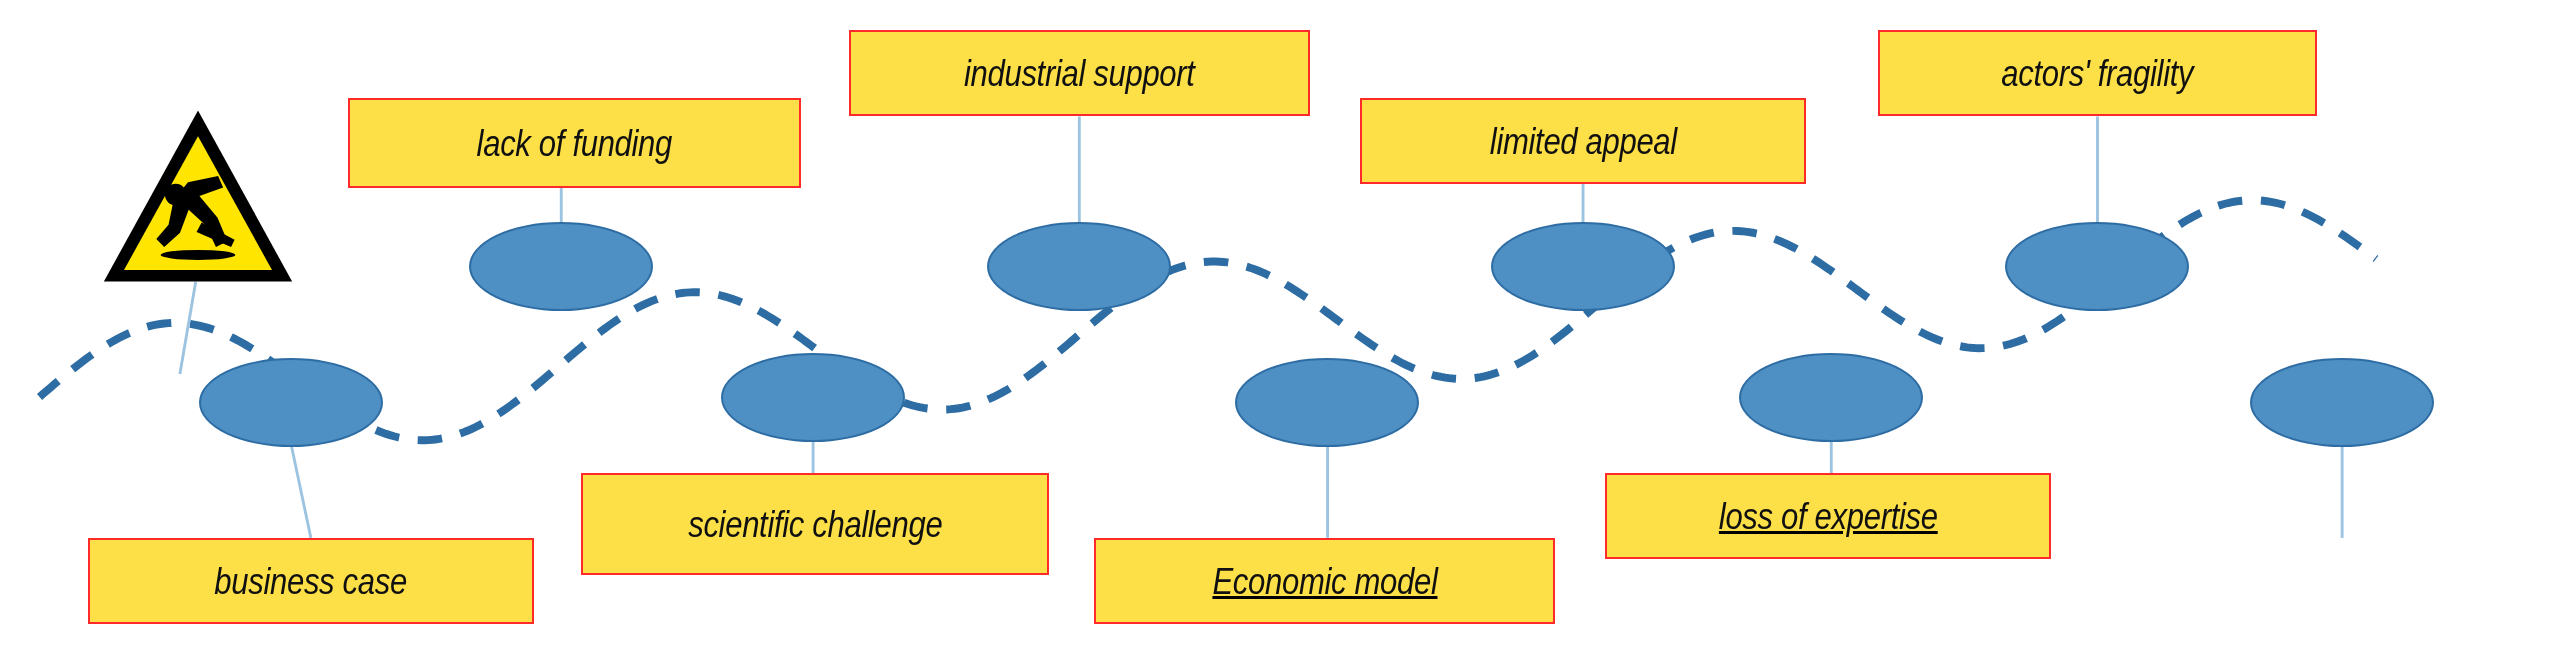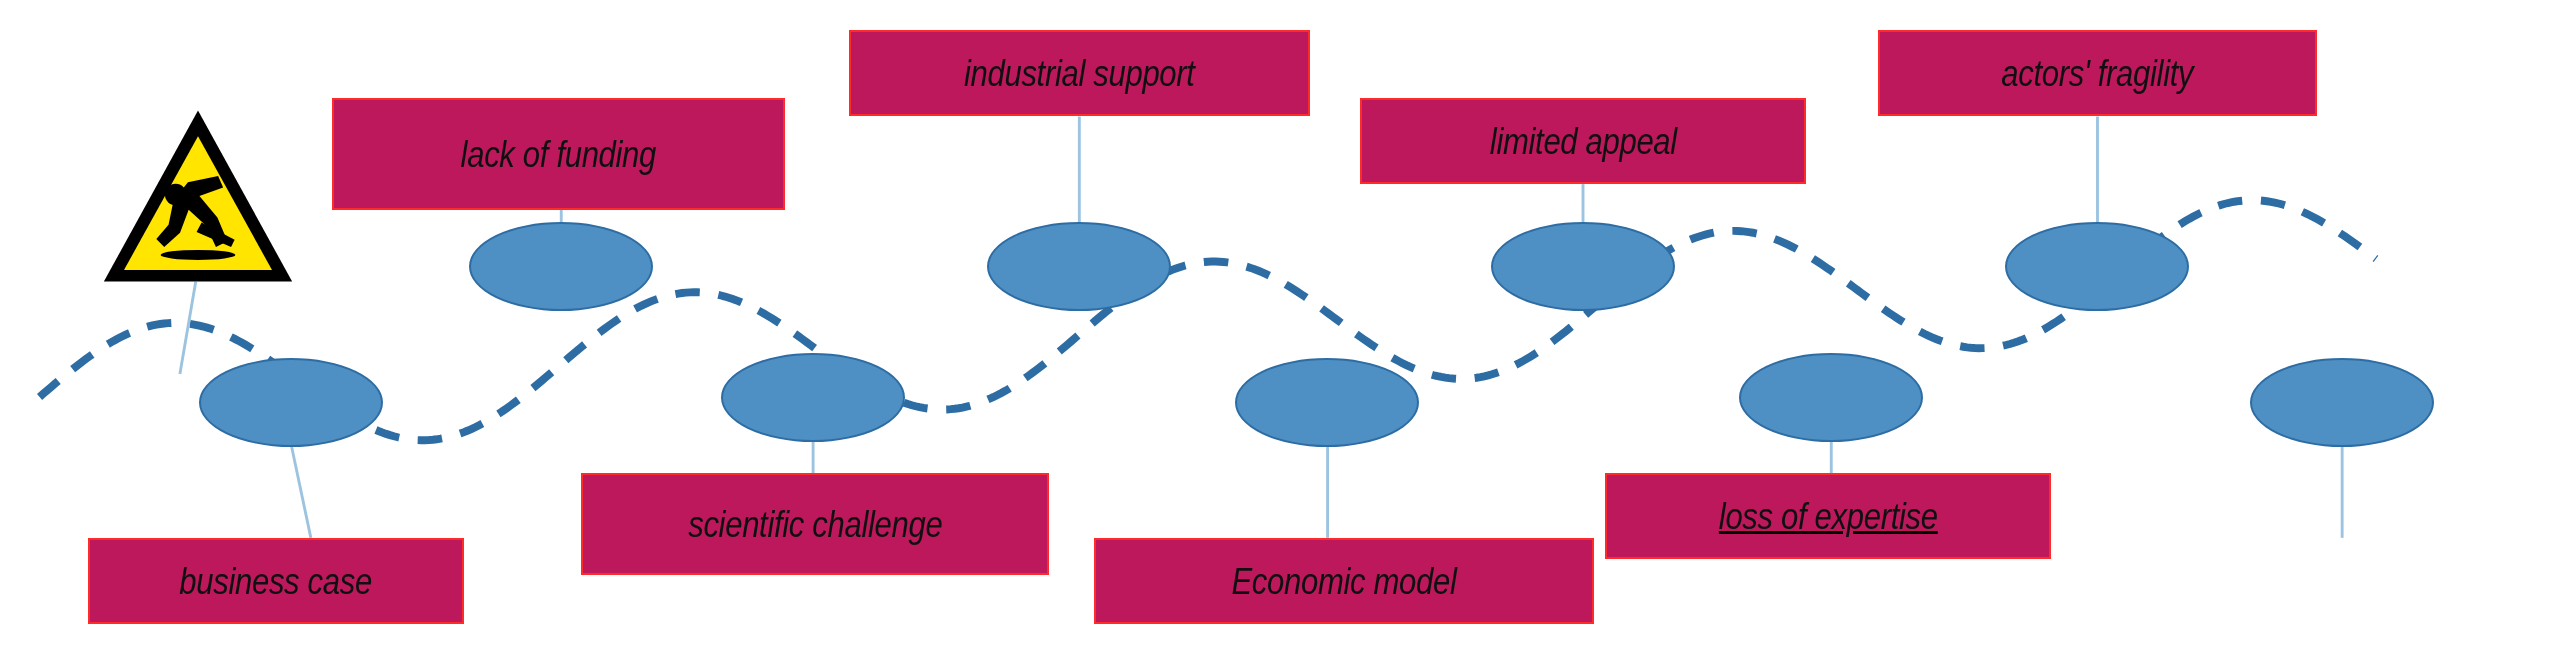--- a/index.html
+++ b/index.html
@@ -27,21 +27,21 @@
   }
   .ellipse {
     position: absolute;
     border-radius: 50%;
     background: #4E8FC4;
     border: 2.2px solid #2E6DA4;
     box-sizing: border-box;
   }
   .label-box {
     position: absolute;
-    background: #be185d;
+    background: #fde047;
     border: 2.9px solid #FF2B2B;
     box-sizing: border-box;
     display: flex;
     align-items: center;
     justify-content: center;
   }
   .label-box .label-text {
     font-family: "Liberation Sans", sans-serif;
     font-style: italic;
     font-weight: 400;
@@ -99,39 +99,39 @@
   <div class="ellipse" style="left: 469px; top: 222px; width: 184px; height: 89px;"></div>
   <div class="ellipse" style="left: 987px; top: 222px; width: 184px; height: 89px;"></div>
   <div class="ellipse" style="left: 1491px; top: 222px; width: 184px; height: 89px;"></div>
   <div class="ellipse" style="left: 2005px; top: 222px; width: 184px; height: 89px;"></div>
   <div class="ellipse" style="left: 199px; top: 358px; width: 184px; height: 89px;"></div>
   <div class="ellipse" style="left: 721px; top: 353px; width: 184px; height: 89px;"></div>
   <div class="ellipse" style="left: 1235px; top: 358px; width: 184px; height: 89px;"></div>
   <div class="ellipse" style="left: 1739px; top: 353px; width: 184px; height: 89px;"></div>
   <div class="ellipse" style="left: 2250px; top: 358px; width: 184px; height: 89px;"></div>
 
-  <div class="label-box" style="left: 332px; top: 98px; width: 453px; height: 112px; border-color: rgb(255, 43, 43);">
+  <div class="label-box" style="left: 348px; top: 98px; width: 453px; height: 90px; border-color: rgb(255, 43, 43);">
     <span class="label-text">lack of funding</span>
   </div>
   <div class="label-box" style="left: 849px; top: 30px; width: 461px; height: 86px; border-color: rgb(255, 43, 43);">
     <span class="label-text">industrial support</span>
   </div>
   <div class="label-box" style="left: 1360px; top: 98px; width: 446px; height: 86px; border-color: rgb(255, 43, 43);">
     <span class="label-text">limited appeal</span>
   </div>
   <div class="label-box" style="left: 1878px; top: 30px; width: 439px; height: 86px; border-color: rgb(255, 43, 43);">
     <span class="label-text">actors' fragility</span>
   </div>
-  <div class="label-box" style="left: 88px; top: 538px; width: 376px; height: 86px; border-color: rgb(255, 43, 43);">
+  <div class="label-box" style="left: 88px; top: 538px; width: 446px; height: 86px; border-color: rgb(255, 43, 43);">
     <span class="label-text">business case</span>
   </div>
   <div class="label-box" style="left: 581px; top: 473px; width: 468px; height: 102px; border-color: rgb(255, 43, 43);">
     <span class="label-text">scientific challenge</span>
   </div>
-  <div class="label-box" style="left: 1094px; top: 538px; width: 500px; height: 86px; border-color: rgb(255, 43, 43);">
+  <div class="label-box" style="left: 1094px; top: 538px; width: 461px; height: 86px; border-color: rgb(255, 43, 43); text-decoration: underline;">
     <span class="label-text">Economic model</span>
   </div>
   <div class="label-box" style="left: 1605px; top: 473px; width: 446px; height: 86px; border-color: rgb(255, 43, 43); text-decoration: underline;">
     <span class="label-text">loss of expertise</span>
   </div>
 
 </div>
 
 
 </body></html>

